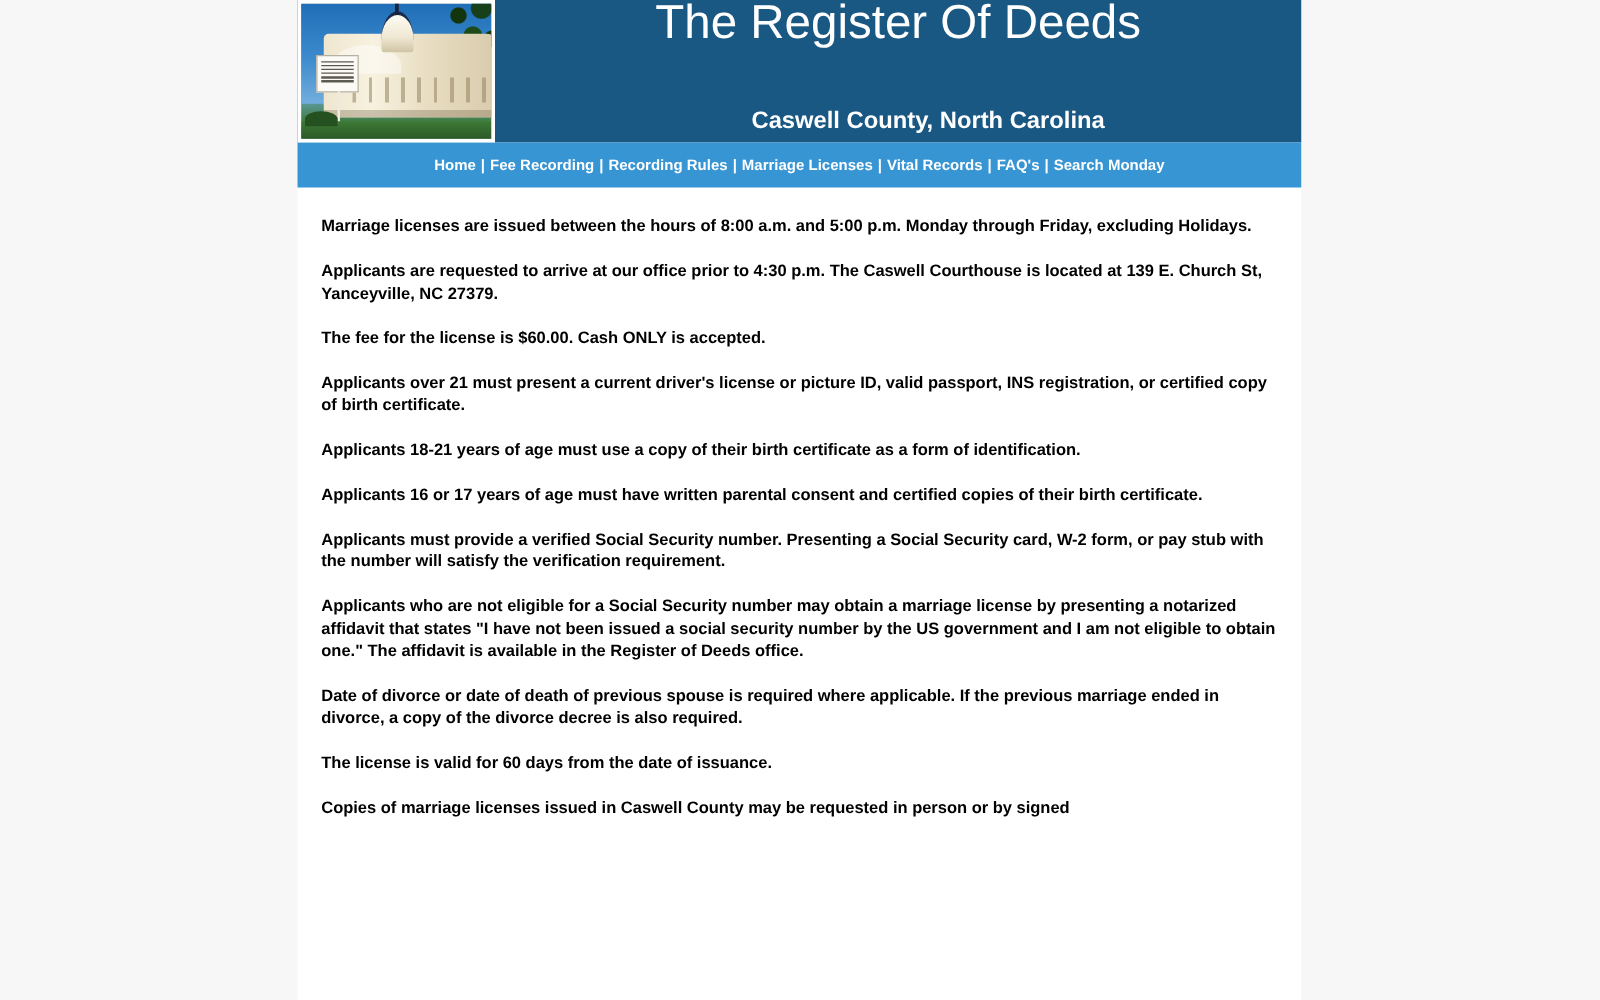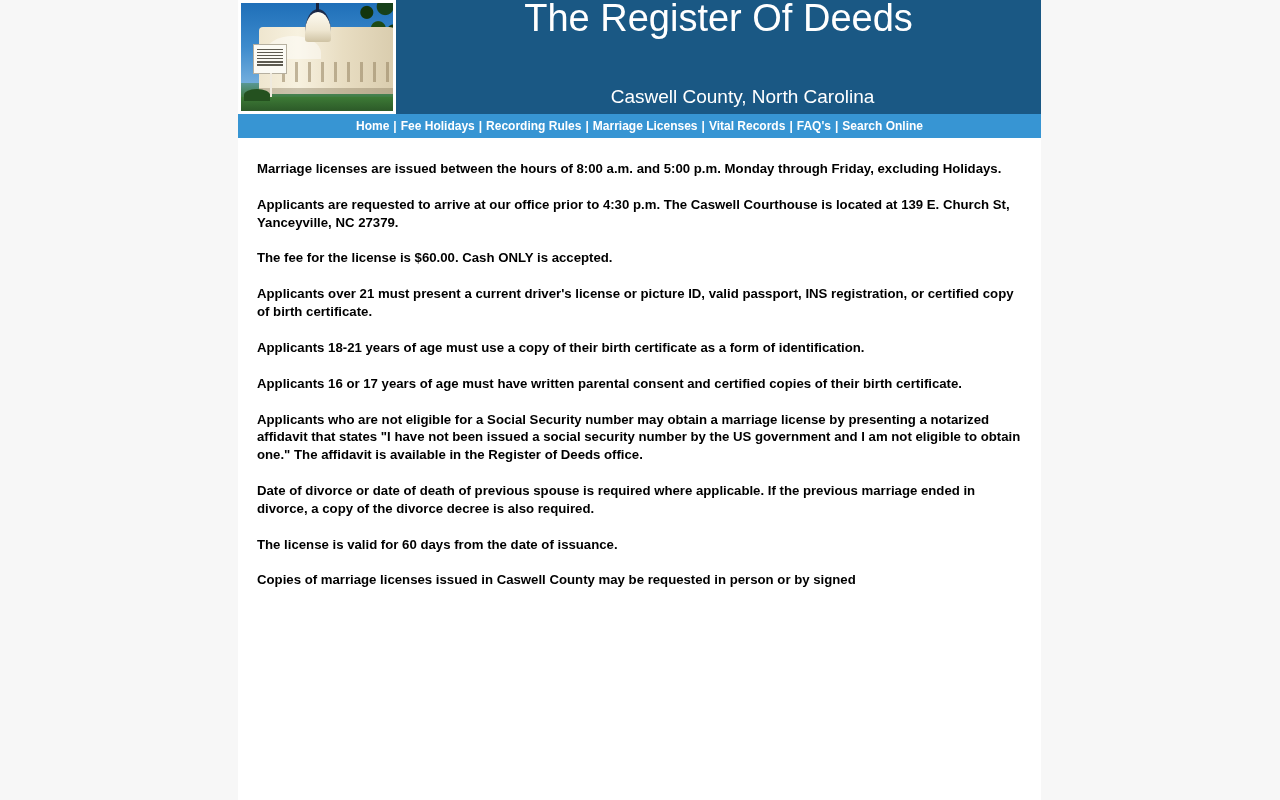--- a/index.html
+++ b/index.html
@@ -156,30 +156,30 @@
     color: #ffffff;
     font-size: 38px;
     font-weight: 400;
     line-height: 1.05;
     letter-spacing: 0px;
     white-space: nowrap;
   }
   .site-subtitle {
     color: #ffffff;
     font-size: 19px;
-    font-weight: 400;
+    font-weight: 700;
     line-height: 1.3;
     margin-top: 4px;
     white-space: nowrap;
     margin-left: 48px;
   }
 
   
   .navbar {
-    height: 24px;
+    height: 36px;
     background: #3795d3;
     display: flex;
     align-items: center;
     justify-content: center;
   }
   .navbar-inner {
     display: flex;
     align-items: center;
     white-space: nowrap;
   }
@@ -247,42 +247,43 @@
       <div class="masthead-titles">
         <div class="site-title">The Register Of Deeds</div>
         <div class="site-subtitle">Caswell County, North Carolina</div>
       </div>
     </div>
 
     <div class="navbar">
       <div class="navbar-inner">
         <a class="nav-link">Home</a>
         <span class="nav-sep">|</span>
-        <a class="nav-link">Fee Holidays</a>
+        <a class="nav-link">Fee Recording</a>
         <span class="nav-sep">|</span>
         <a class="nav-link">Recording Rules</a>
         <span class="nav-sep">|</span>
         <a class="nav-link">Marriage Licenses</a>
         <span class="nav-sep">|</span>
         <a class="nav-link">Vital Records</a>
         <span class="nav-sep">|</span>
         <a class="nav-link">FAQ's</a>
         <span class="nav-sep">|</span>
-        <a class="nav-link">Search Online</a>
+        <a class="nav-link">Search Monday</a>
       </div>
     </div>
 
     <div class="content">
 
       <p class="para">Marriage licenses are issued between the hours of 8:00 a.m. and 5:00 p.m. Monday through Friday, excluding Holidays.</p>
       <p class="para">Applicants are requested to arrive at our office prior to 4:30 p.m. The Caswell Courthouse is located at 139 E. Church St, Yanceyville, NC 27379.</p>
       <p class="para">The fee for the license is $60.00. Cash ONLY is accepted.</p>
       <p class="para">Applicants over 21 must present a current driver's license or picture ID, valid passport, INS registration, or certified copy of birth certificate.</p>
       <p class="para">Applicants 18-21 years of age must use a copy of their birth certificate as a form of identification.</p>
       <p class="para">Applicants 16 or 17 years of age must have written parental consent and certified copies of their birth certificate.</p>
+      <p class="para">Applicants must provide a verified Social Security number. Presenting a Social Security card, W-2 form, or pay stub with the number will satisfy the verification requirement.</p>
       <p class="para">Applicants who are not eligible for a Social Security number may obtain a marriage license by presenting a notarized affidavit that states "I have not been issued a social security number by the US government and I am not eligible to obtain one." The affidavit is available in the Register of Deeds office.</p>
       <p class="para">Date of divorce or date of death of previous spouse is required where applicable. If the previous marriage ended in divorce, a copy of the divorce decree is also required.</p>
       <p class="para">The license is valid for 60 days from the date of issuance.</p>
       <p class="para">Copies of marriage licenses issued in Caswell County may be requested in person or by signed</p>
     </div>
 
   </div>
 </div>
 
 </body></html>

